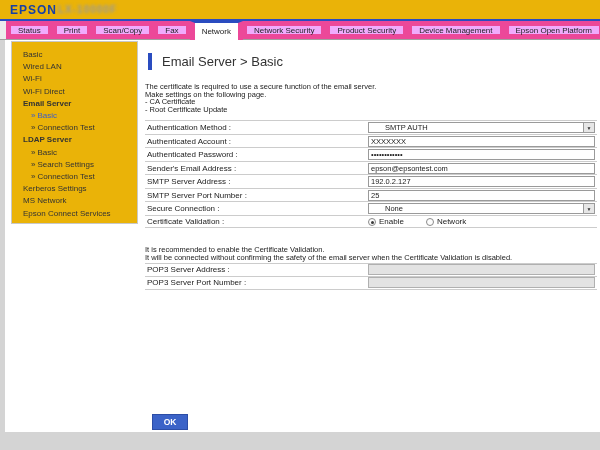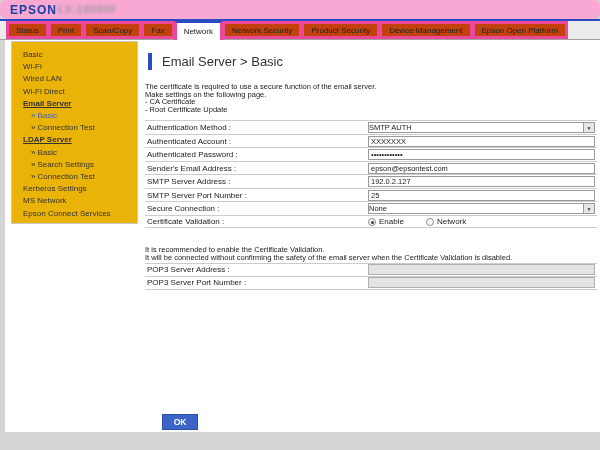--- a/index.html
+++ b/index.html
@@ -4,56 +4,56 @@
 <style>
   * { margin:0; padding:0; box-sizing:border-box; }
   html,body { width:600px; height:450px; overflow:hidden; }
   body {
     background:#d4d4d4;
     font-family:"Liberation Sans", sans-serif;
     color:#222;
     position:relative;
   }
   
-  .header { position:absolute; top:0; left:0; right:0; height:19px; background:#f9a8d4;border-radius:6px; }
+  .header { position:absolute; top:0; left:0; right:0; height:19px; background:#eab308; }
   .logo {
     position:absolute; left:10px; top:3px;
     font-size:12px; font-weight:bold; letter-spacing:1px; color:#1840a4;
   }
   .model {
     position:absolute; left:58px; top:4px;
     font-size:10px; font-weight:bold; color:#9a9a9a;
     filter:blur(1.6px); letter-spacing:1px;
   }
   .blueline { position:absolute; top:19px; left:0; right:0; height:2px; background:#2a4cc0; }
   
   .tabstrip {
     position:absolute; top:21px; left:0; right:0; height:19px;
     background:#ececec; border-bottom:1px solid #a0a0a0;
     display:flex; align-items:stretch; padding-left:7px;
   }
   .tab {
-    background:#c2410c; border:3px solid #ec4899; margin-left:-1px;
+    background:#f0abfc; border:5px solid #ec4899; margin-left:-1px;
     display:flex; align-items:center; padding:0 7px;
     font-size:8px; color:#222; white-space:nowrap; cursor:default;
   }
   .tab.active {
     background:#fff; border-top:2px solid #2a4cc0; border-bottom:none;
     margin-bottom:-1px; font-weight:normal; position:relative; z-index:2;
   }
   
   .content { position:absolute; top:40px; left:5px; right:0; bottom:18px; background:#fff; }
   
   .sidebar {
     position:absolute; left:6px; top:1px; width:127px; height:183px;
     background:#eab308; border:1px solid #c8c8c8; padding-top:7px;
     font-size:8px; overflow:hidden;
   }
   .nav-item { padding-left:11px; line-height:12.2px; color:#333; cursor:pointer; white-space:nowrap; }
-  .nav-item.sect { font-weight:bold; text-decoration:underline; }
+  .nav-item.sect { font-weight:bold; }
   .nav-item.sub  { padding-left:19px; }
   .nav-item.sub::before { content:"\00BB"; margin-right:2px; }
   .nav-item.sel { color:#3a5ccc; }
   
   .main { position:absolute; left:140px; top:0; right:3px; }
   .title-row { margin-top:13px; display:flex; align-items:center; }
   .title-bar { width:4px; height:17px; background:#2a4cc0; margin-left:3px; }
   .page-title { margin-left:10px; font-size:13px; color:#333; }
   .desc { margin-top:13px; font-size:7.5px; line-height:7.6px; color:#222; }
   
@@ -63,21 +63,21 @@
   .flabel { width:180px; font-size:8px; color:#222; padding-left:2px; white-space:nowrap; }
   .fctrl { flex:1; position:relative; padding-right:2px; }
   .fld {
     display:block; width:100%; height:11px; font-size:7.5px;
     border:1px solid #9a9a9a; padding:0 2px; color:#222; background:#fff;
     font-family:"Liberation Sans", sans-serif;
   }
   .fld:disabled, .fld.disabled { background:#e3e3e3; border-color:#b0b0b0; }
   .select {
     height:11px; border:1px solid #9a9a9a; background:#fff;
-    font-size:7.5px; display:flex; align-items:center; padding-left:0;
+    font-size:7.5px; display:flex; align-items:center; padding-left:16px;
     position:relative; cursor:default;
   }
   .arrowbox {
     position:absolute; right:0; top:0; bottom:0; width:11px;
     background:#e6e6e6; border-left:1px solid #9a9a9a;
     display:flex; align-items:center; justify-content:center;
     font-size:5px; color:#333;
   }
   
   .radio-group { display:flex; align-items:center; font-size:8px; }
@@ -87,21 +87,21 @@
     background:#fdfdfd; display:inline-block; position:relative; margin-right:3px;
   }
   .radio.sel::after {
     content:""; position:absolute; left:2px; top:2px; width:3px; height:3px;
     background:#3a3a3a; border-radius:50%;
   }
   .note { margin-top:18px; font-size:7.5px; line-height:7.6px; color:#222; }
   .pop3 { margin-top:1px; }
   
   .ok-btn {
-    position:absolute; left:157px; top:374px; width:36px; height:16px;
+    position:absolute; left:147px; top:374px; width:36px; height:16px;
     background:#3b63c8; border:1px solid #2c4da6; color:#fff;
     font-size:8.5px; font-weight:bold; text-align:center; line-height:14px;
     cursor:pointer; font-family:"Liberation Sans", sans-serif;
   }
 </style>
 </head>
 <body>
 
 <div class="header">
   <span class="logo">EPSON</span>
@@ -118,22 +118,22 @@
   <div class="tab">Network Security</div>
   <div class="tab">Product Security</div>
   <div class="tab">Device Management</div>
   <div class="tab">Epson Open Platform</div>
 </div>
 
 <div class="content">
 
   <div class="sidebar">
     <div class="nav-item">Basic</div>
+    <div class="nav-item">Wired LAN</div>
     <div class="nav-item">Wi-Fi</div>
-    <div class="nav-item">Wired LAN</div>
     <div class="nav-item">Wi-Fi Direct</div>
     <div class="nav-item sect">Email Server</div>
     <div class="nav-item sub sel">Basic</div>
     <div class="nav-item sub">Connection Test</div>
     <div class="nav-item sect">LDAP Server</div>
     <div class="nav-item sub">Basic</div>
     <div class="nav-item sub">Search Settings</div>
     <div class="nav-item sub">Connection Test</div>
     <div class="nav-item">Kerberos Settings</div>
     <div class="nav-item">MS Network</div>

